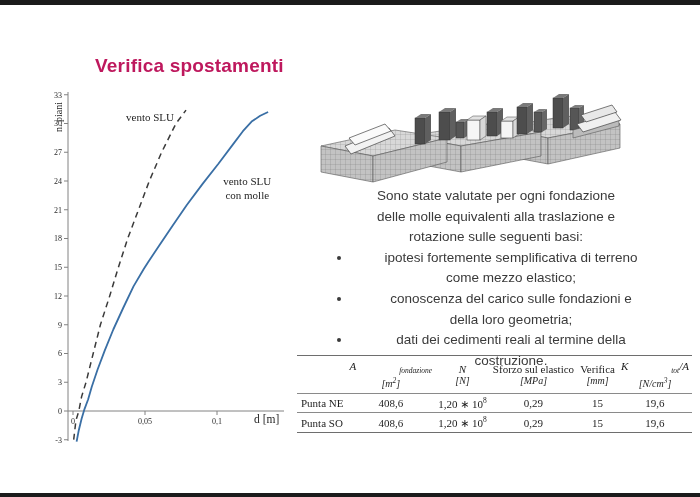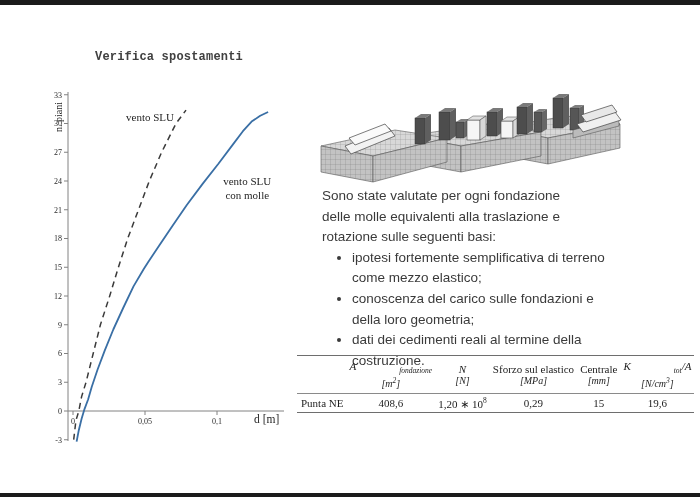--- a/index.html
+++ b/index.html
@@ -1,26 +1,26 @@
 <!DOCTYPE html>
 <html><head>
 <meta charset="utf-8">
 <style>
   html,body{margin:0;padding:0;}
   body{width:700px;height:497px;background:#ffffff;position:relative;overflow:hidden;
        font-family:"Liberation Sans",sans-serif;}
   .bar{position:absolute;left:0;width:700px;background:#1b1b1b;}
   .bar-top{top:0;height:5px;}
   .bar-bottom{bottom:0;height:4px;}
-  .slide-title{position:absolute;left:95px;top:42px;font-size:12px;color:#404040;
-       letter-spacing:.2px;font-family:Liberation Mono, monospace;}
+  .slide-title{position:absolute;left:95px;top:42px;font-size:19px;color:#be185d;
+       letter-spacing:.2px;}
   #chart-svg{position:absolute;left:35px;top:86px;}
   #model-svg{position:absolute;left:315px;top:84px;}
   .body-text{position:absolute;left:322px;top:186px;width:348px;font-size:13.5px;
-       line-height:20.6px;color:#3a3a3a;}
+       line-height:20.6px;color:#3a3a3a;text-align:center;}
   .body-text ul{margin:0;padding-left:30px;}
   .body-text li{margin:0;padding:0;}
   .found-table{position:absolute;left:297px;top:355px;width:352px;border-collapse:collapse;
        font-family:"Liberation Serif",serif;font-size:11px;color:#1d1d1d;}
   .found-table th,.found-table td{font-weight:normal;padding:2px 3px;white-space:nowrap;
        border-bottom:1px solid #8a8a8a;text-align:center;}
   .found-table thead th{border-top:1.4px solid #6e6e6e;padding-top:4px;}
   .found-table tbody tr:last-child td,.found-table tbody tr:last-child th{border-bottom:1.4px solid #6e6e6e;}
   .found-table .rowlabel{text-align:left;padding-left:4px;margin-top:20px;}
   .found-table .hmain.it{font-style:italic;}
@@ -183,32 +183,40 @@
         </th>
         <th>
           <div class="hmain it">N</div>
           <div class="hunit">[N]</div>
         </th>
         <th>
           <div class="hmain">Sforzo sul elastico</div>
           <div class="hunit">[MPa]</div>
         </th>
         <th>
-          <div class="hmain">Centrale</div>
+          <div class="hmain">Verifica</div>
           <div class="hunit">[mm]</div>
         </th>
         <th>
           <div class="hmain it">K<sub>tot</sub>/A</div>
           <div class="hunit">[N/cm<sup>3</sup>]</div>
         </th>
       </tr>
     </thead>
   <tbody id="tbody-rows">
       <tr>
         <th class="rowlabel">Punta NE</th>
         <td>408,6</td>
         <td>1,20 ∗ 10<sup>8</sup></td>
         <td>0,29</td>
         <td>15</td>
         <td>19,6</td>
       </tr>
+      <tr>
+        <th class="rowlabel">Punta SO</th>
+        <td>408,6</td>
+        <td>1,20 ∗ 10<sup>8</sup></td>
+        <td>0,29</td>
+        <td>15</td>
+        <td>19,6</td>
+      </tr>
     </tbody>
 </table>
 
 </body></html>

